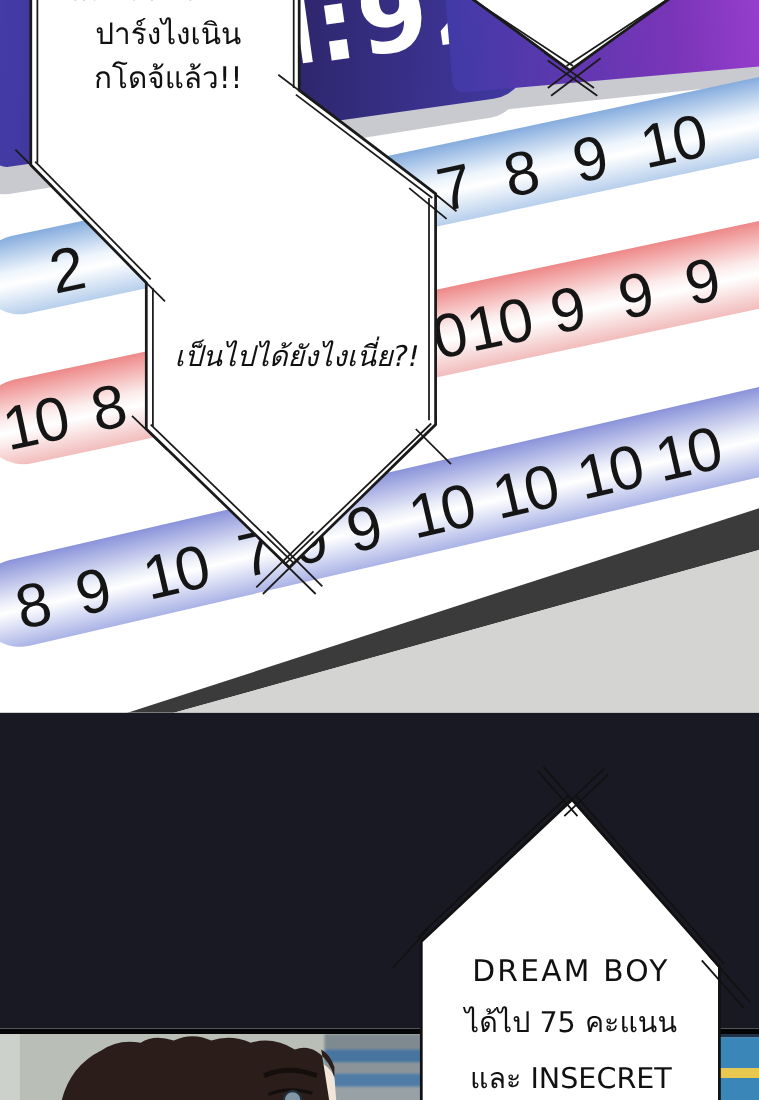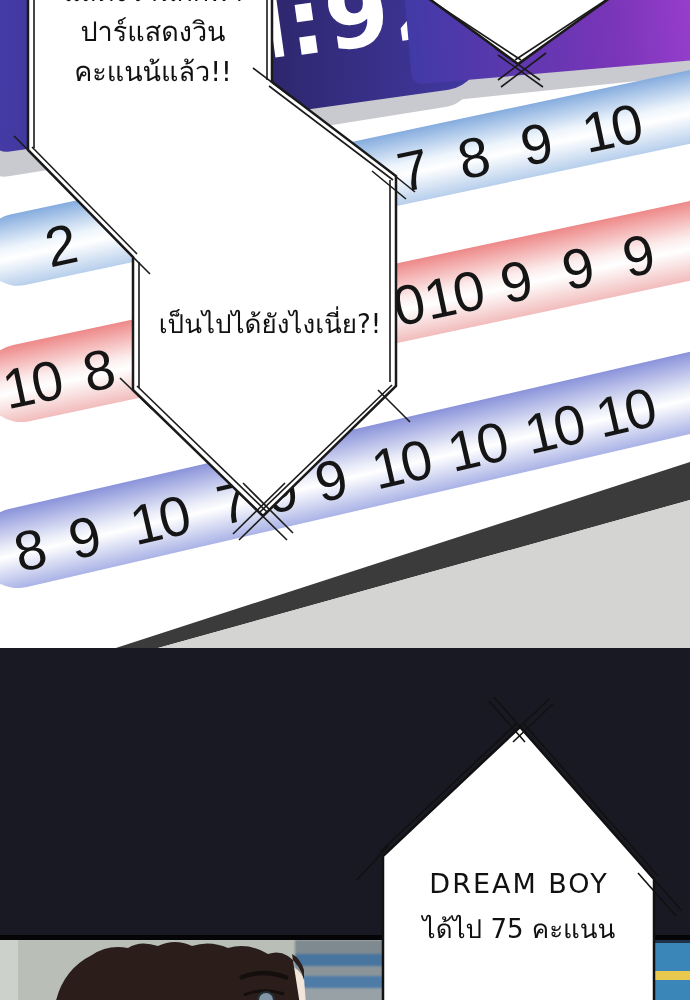--- a/index.html
+++ b/index.html
@@ -25,21 +25,21 @@
   #row1{left:-25px;top:222px;width:800px;height:72px;transform:rotate(-12deg);border-radius:40px;
       background:linear-gradient(180deg,#85acde 0%,#eef5fc 45%,#ffffff 60%,#b7cfec 100%);}
   #row2{left:-25px;top:353px;width:800px;height:78px;transform:rotate(-12deg);border-radius:40px;
       background:linear-gradient(180deg,#ee8888 0%,#fcecec 45%,#ffffff 60%,#f2bcbc 100%);}
   #row3{left:-30px;top:518px;width:810px;height:80px;transform:rotate(-13deg);border-radius:40px;
       background:linear-gradient(180deg,#8a93da 0%,#e9ecf8 45%,#ffffff 58%,#aab3e6 100%);}
   svg.overlay{position:absolute;left:0;top:0;}
   
   .thai{position:absolute;color:#111;text-align:center;}
   #bubble-top-text{left:28px;top:-28px;width:250px;font-size:27px;line-height:40px;}
-  #bubble-mid-text{left:140px;top:303px;width:260px;font-size:26px;}
+  #bubble-mid-text{left:140px;top:303px;width:260px;font-size:26px;font-style:italic;}
   
   #sec-dark{top:648px;height:287px;background:#191924;}
   
   #sec-bottom{top:935px;height:65px;background:#b9beb6;border-top:5px solid #050508;box-sizing:content-box;}
   #left-light{position:absolute;left:0;top:0;width:18px;height:65px;background:#cdd1cb;}
   #audience-left{position:absolute;left:295px;top:0;width:90px;height:65px;filter:blur(0.8px);}
   #audience-left div{position:absolute;left:0;width:90px;}
   #stripes-right{position:absolute;left:652px;top:0;width:38px;height:65px;}
   #stripes-right div{position:absolute;left:0;width:38px;}
   
@@ -132,22 +132,22 @@
         <line x1="515" y1="60" x2="609" y2="-2"></line>
         <line x1="495" y1="48" x2="540" y2="80"></line>
         <line x1="498" y1="55" x2="543" y2="87"></line>
         <line x1="543" y1="46" x2="498" y2="80"></line>
         <line x1="546" y1="53" x2="501" y2="87"></line>
       </g>
     </svg>
 
     <div class="thai" id="bubble-top-text">
       <div>แสดงว่านักกีฬา</div>
-      <div>ปาร์แสดงวิน</div>
-      <div>คะแนน้แล้ว!!</div>
+      <div>ปาร์งไงเนิน</div>
+      <div>กโดจ้แล้ว!!</div>
     </div>
     <div class="thai" id="bubble-mid-text">เป็นไปได้ยังไงเนี่ย?!</div>
   </div>
 
   <div class="sec" id="sec-dark"></div>
 
   <div class="sec" id="sec-bottom">
     <div id="left-light"></div>
 
     <div id="audience-left">
@@ -188,16 +188,17 @@
       <line x1="513" y1="742" x2="553" y2="704"></line>
       <line x1="644" y1="868" x2="682" y2="911"></line>
       <line x1="638" y1="873" x2="676" y2="916"></line>
       <line x1="389" y1="845" x2="357" y2="880"></line>
     </g>
   </svg>
 
   <div id="bubble-bottom-text">
     <div class="bl1">DREAM BOY</div>
     <div class="bl">ได้ไป 75 คะแนน</div>
+    <div class="bl">และ INSECRET</div>
 
   </div>
 
 </div>
 
 </body></html>

